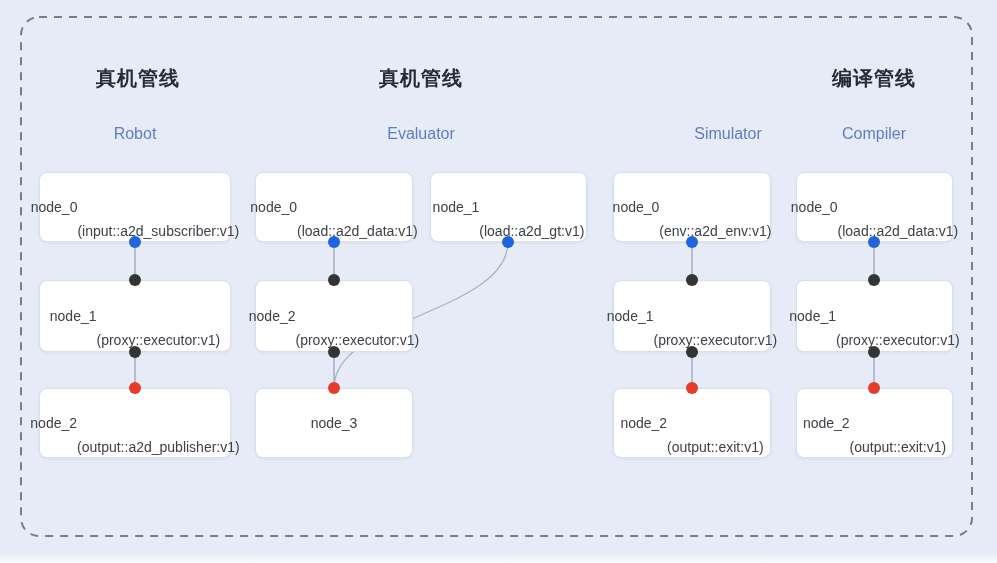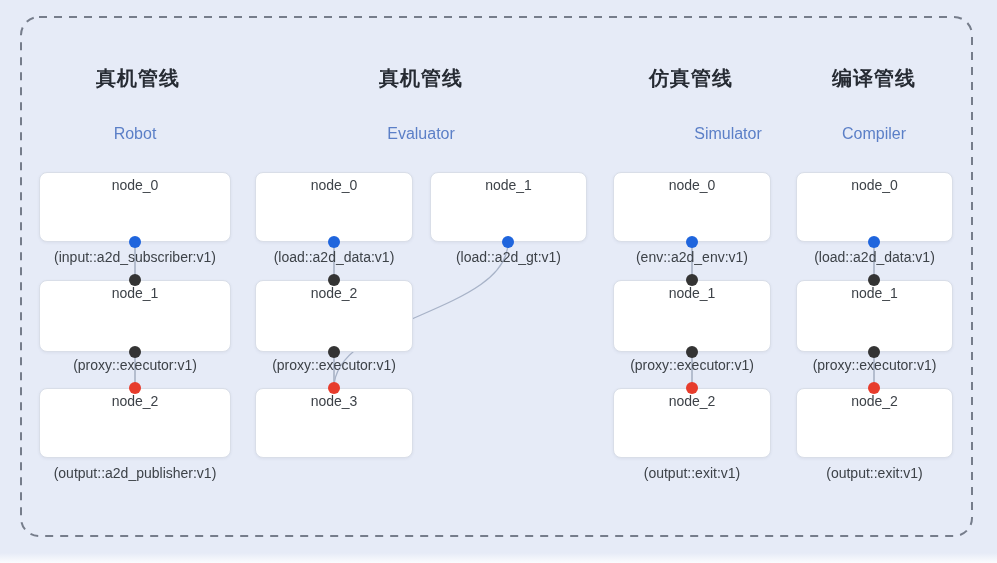--- a/index.html
+++ b/index.html
@@ -46,23 +46,22 @@
     z-index: 3;
   }
   .node-box {
     position: absolute;
     box-sizing: border-box;
     background: var(--box-bg, #ffffff);
     border: 1px solid var(--box-border, #d9dee8);
     border-radius: 8px;
     box-shadow: 0 1px 3px rgba(60, 70, 100, 0.07);
     display: flex;
-    flex-direction: column;
     align-items: center;
-    justify-content: space-between;
+    justify-content: center;
     z-index: 2;
     text-align: center;
   }
   .node-name {
     font-size: 14px;
     line-height: 24px;
     color: var(--box-text, #3d4248);
     white-space: nowrap;
   }
   .node-type {
@@ -104,21 +103,20 @@
     <line x1="874" y1="242" x2="874" y2="280" stroke="#9aa5b8" stroke-width="1.3"></line>
     <line x1="874" y1="352" x2="874" y2="388" stroke="#9aa5b8" stroke-width="1.3"></line>
   </svg>
 
   <div class="pipeline-title-zh" style="left:138px">真机管线</div>
   <div class="pipeline-title-en" style="left:135px">Robot</div>
 
   <div class="pipeline-title-zh" style="left:421px">真机管线</div>
   <div class="pipeline-title-en" style="left:421px">Evaluator</div>
 
-  <div class="pipeline-title-zh" style="left:691px">仿真管线</div>
   <div class="pipeline-title-en" style="left:728px">Simulator</div>
 
   <div class="pipeline-title-zh" style="left:874px">编译管线</div>
   <div class="pipeline-title-en" style="left:874px">Compiler</div>
 
   <div class="node-box" style="left:39px; top:172px; width:192px; height:70px">
     <span class="node-name">node_0</span>
     <span class="node-type">(input::a2d_subscriber:v1)</span>
   </div>
   <div class="node-box" style="left:39px; top:280px; width:192px; height:72px">

